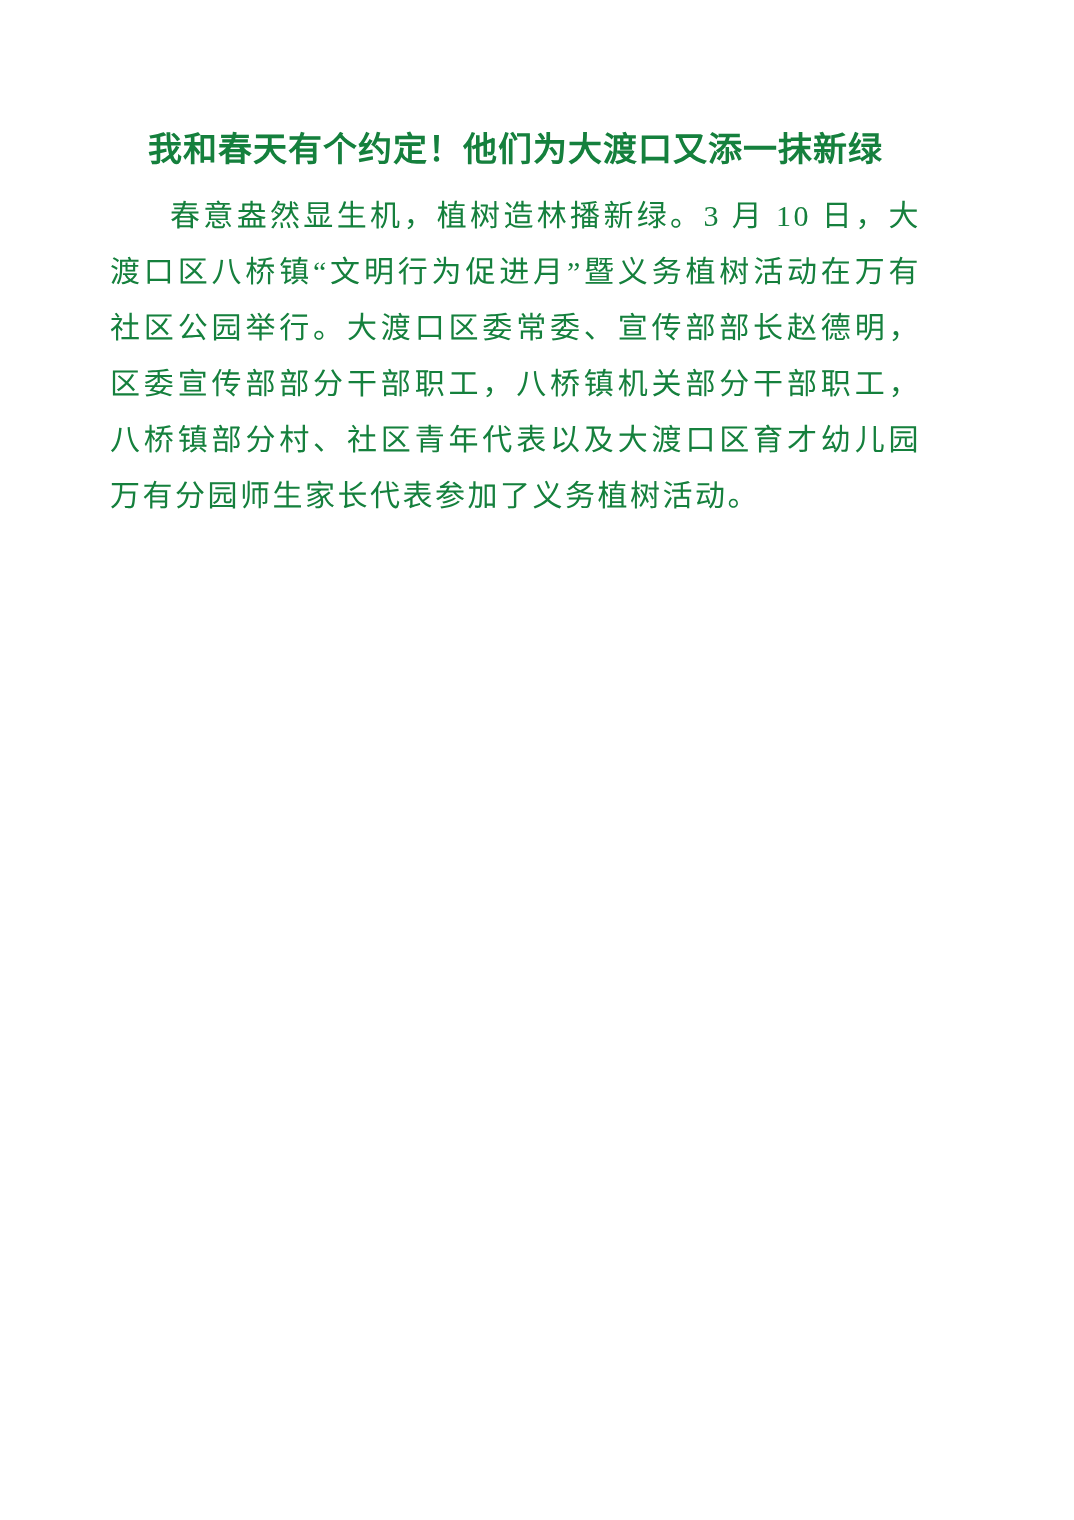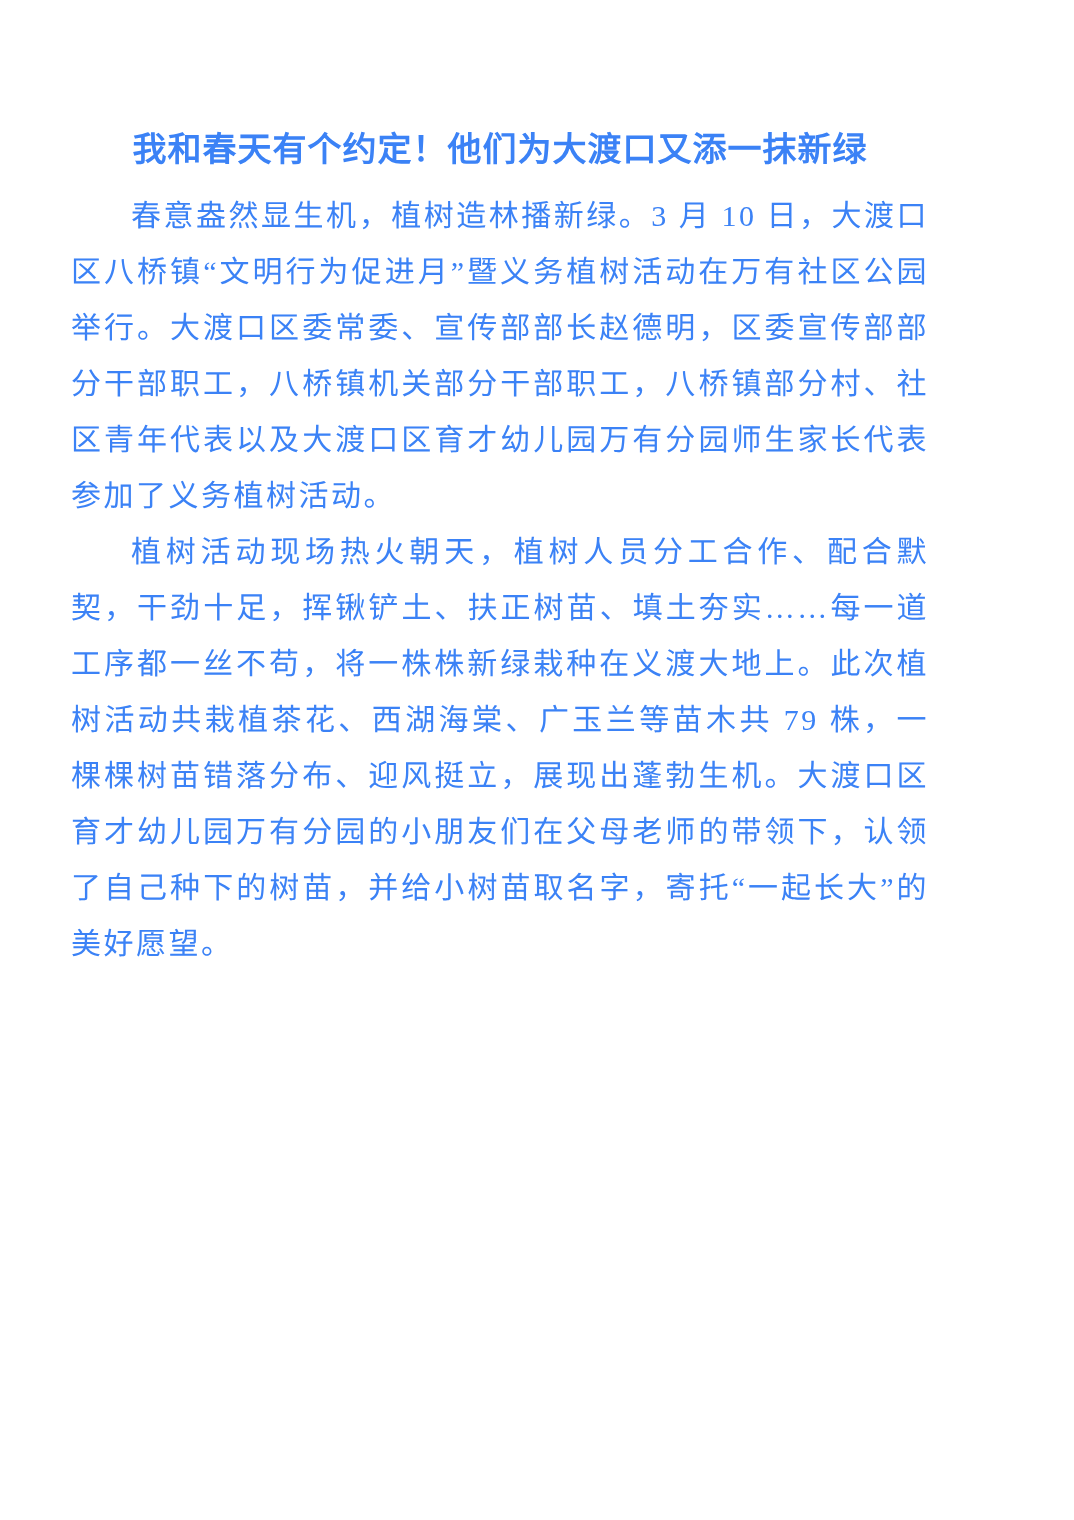--- a/index.html
+++ b/index.html
@@ -7,46 +7,45 @@
     padding: 0;
     background: #ffffff;
   }
   .doc-page {
     position: relative;
     width: 1074px;
     height: 1520px;
     margin: 0 auto;
     background: #ffffff;
     box-sizing: border-box;
-    padding: 126px 145px 0 71px;
+    padding: 126px 145px 0 102px;
     font-family: "Liberation Serif", "DejaVu Serif", serif;
-    color: #3b82f6;
+    color: #15803d;
     overflow: hidden;
   }
   .doc-title {
     margin: 0 0 14px 0;
     text-align: center;
     font-size: 34px;
     line-height: 48px;
     font-weight: bold;
     letter-spacing: 1px;
     white-space: nowrap;
   }
   .doc-body p {
-    margin: 0;
+    margin: 8px;
     font-size: 30px;
     line-height: 56px;
     letter-spacing: 2.5px;
     text-align: justify;
     text-justify: inter-character;
     text-indent: 2em;
   }
 </style>
 </head>
 <body>
 
 <div class="doc-page">
   <h1 class="doc-title">我和春天有个约定！他们为大渡口又添一抹新绿</h1>
   <div class="doc-body">
     <p>春意盎然显生机，植树造林播新绿。3 月 10 日，大渡口区八桥镇“文明行为促进月”暨义务植树活动在万有社区公园举行。大渡口区委常委、宣传部部长赵德明，区委宣传部部分干部职工，八桥镇机关部分干部职工，八桥镇部分村、社区青年代表以及大渡口区育才幼儿园万有分园师生家长代表参加了义务植树活动。</p>
-    <p>植树活动现场热火朝天，植树人员分工合作、配合默契，干劲十足，挥锹铲土、扶正树苗、填土夯实……每一道工序都一丝不苟，将一株株新绿栽种在义渡大地上。此次植树活动共栽植茶花、西湖海棠、广玉兰等苗木共 79 株，一棵棵树苗错落分布、迎风挺立，展现出蓬勃生机。大渡口区育才幼儿园万有分园的小朋友们在父母老师的带领下，认领了自己种下的树苗，并给小树苗取名字，寄托“一起长大”的美好愿望。</p>
   </div>
 </div>
 
 </body></html>

